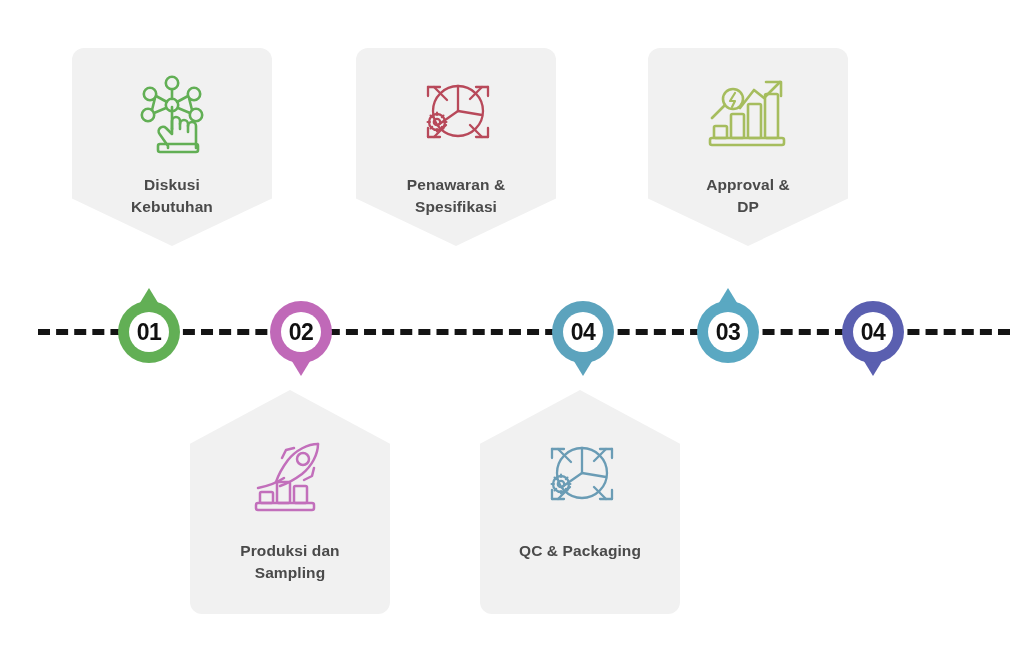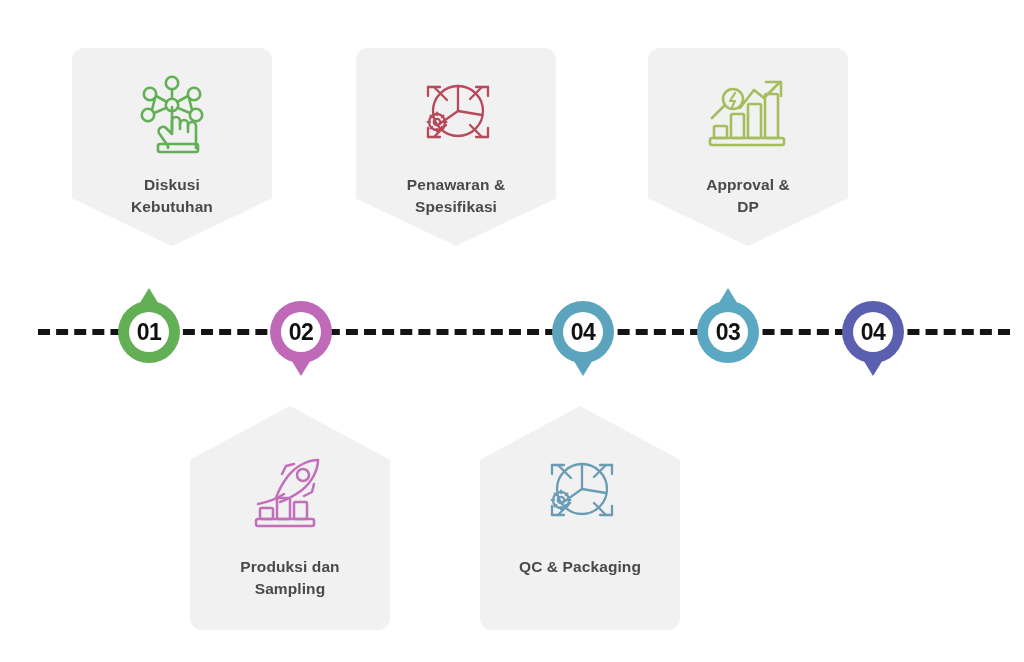--- a/index.html
+++ b/index.html
@@ -100,21 +100,21 @@
   .card.top {
     top: 48px;
     height: 192px;
     border-radius: 12px 12px 6px 6px;
     clip-path: polygon(0 0, 100% 0, 100% 76%, 50% 100%, 0 76%);
     padding-top: 6px;
     justify-content: flex-start;
     margin-left: 22px;
   }
   .card.bottom {
-    top: 406px;
+    top: 390px;
     height: 200px;
     border-radius: 6px 6px 12px 12px;
     clip-path: polygon(50% 0, 100% 24%, 100% 100%, 0 100%, 0 24%);
     padding-top: 24px;
     justify-content: flex-start;
   }
 
   .card .icon-wrap {
     width: 92px;
     height: 88px;

